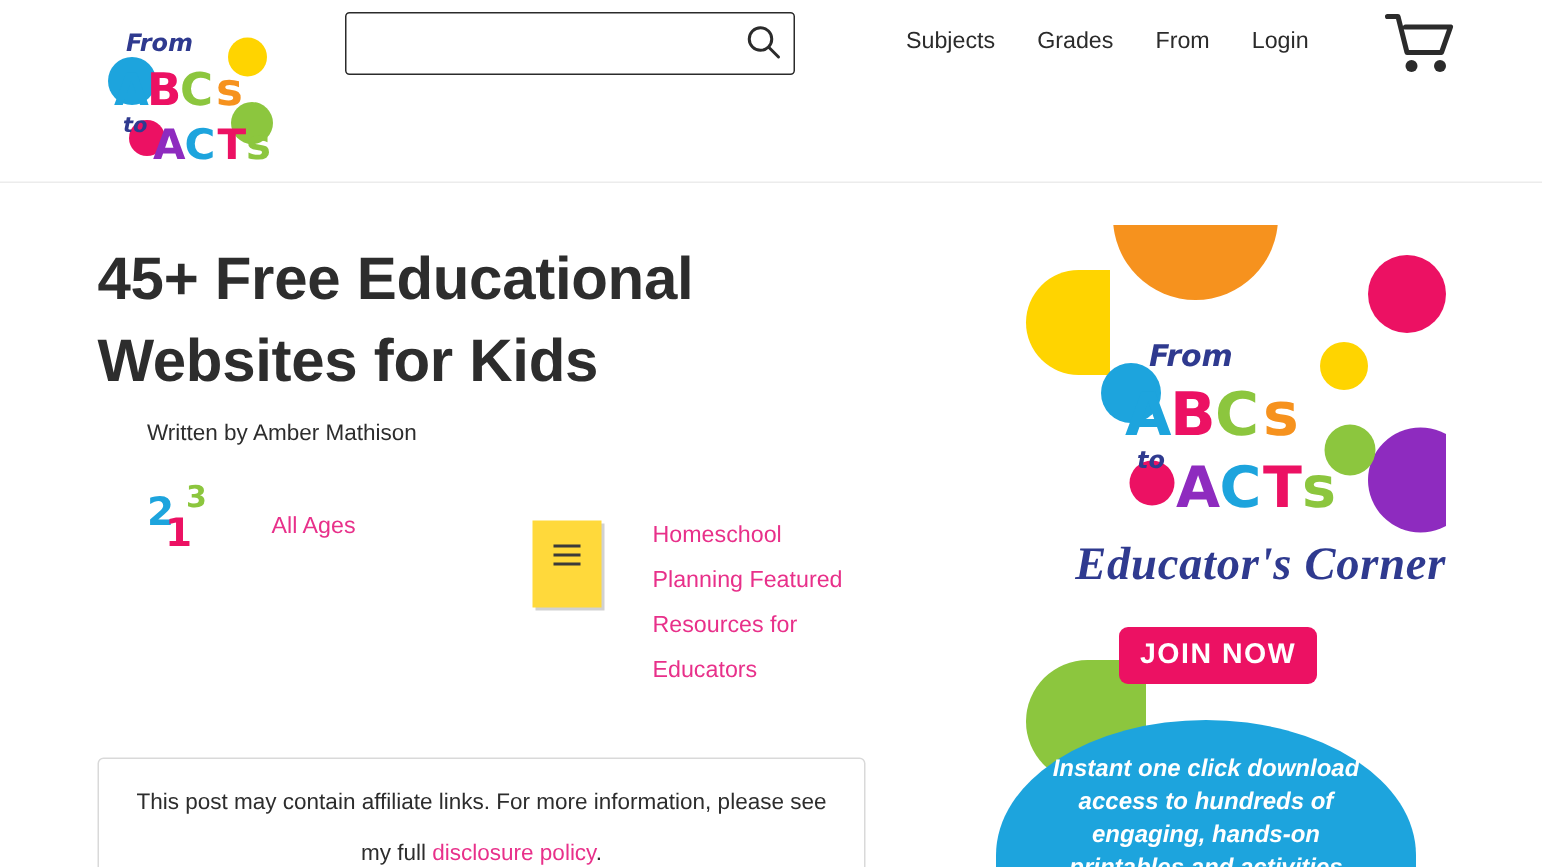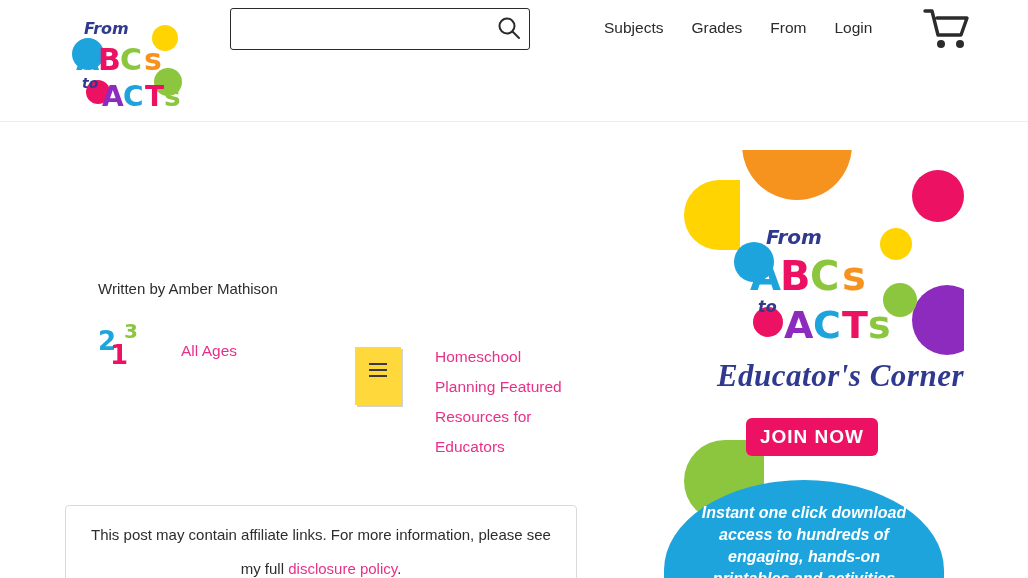--- a/index.html
+++ b/index.html
@@ -386,20 +386,21 @@
       <svg width="48" height="46" viewBox="0 0 48 46">
         <path d="M3 5 h7 l6 24 h23 l6 -17 h-30" fill="none" stroke="#2b2b2b" stroke-width="3.4" stroke-linecap="round" stroke-linejoin="round"></path>
         <circle cx="19" cy="38" r="4" fill="#2b2b2b"></circle>
         <circle cx="38" cy="38" r="4" fill="#2b2b2b"></circle>
       </svg>
     </a>
   </div>
 
   <div class="content">
 
+    <h1 class="post-title">45+ Free Educational Websites for Kids</h1>
 
     <div class="byline">Written by Amber Mathison</div>
 
     <div class="meta-row">
 
       <div class="meta-item meta-ages">
         <svg class="icon123" viewBox="0 0 48 50">
           <text x="0" y="30" font-family="DejaVu Sans, sans-serif" font-size="26" font-weight="bold" fill="#1da4dd">2</text>
           <text x="12" y="44" font-family="DejaVu Sans, sans-serif" font-size="26" font-weight="bold" fill="#ec1163">1</text>
           <text x="26" y="18" font-family="DejaVu Sans, sans-serif" font-size="20" font-weight="bold" fill="#8cc63e">3</text>

